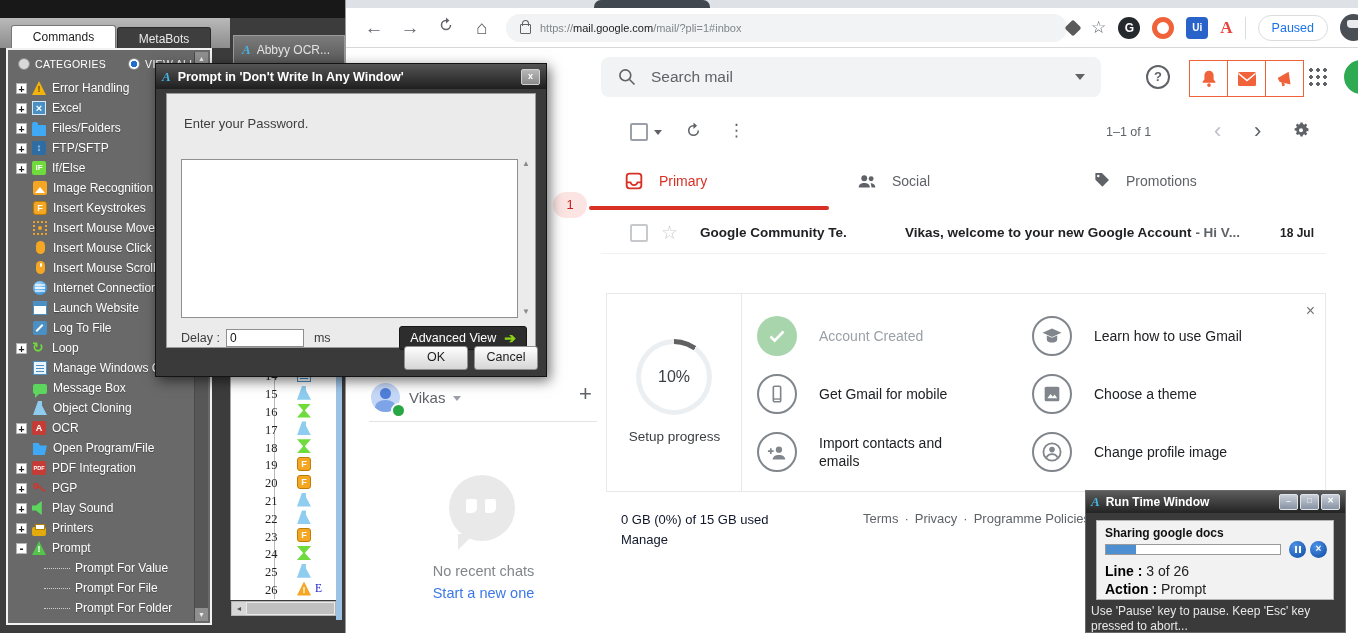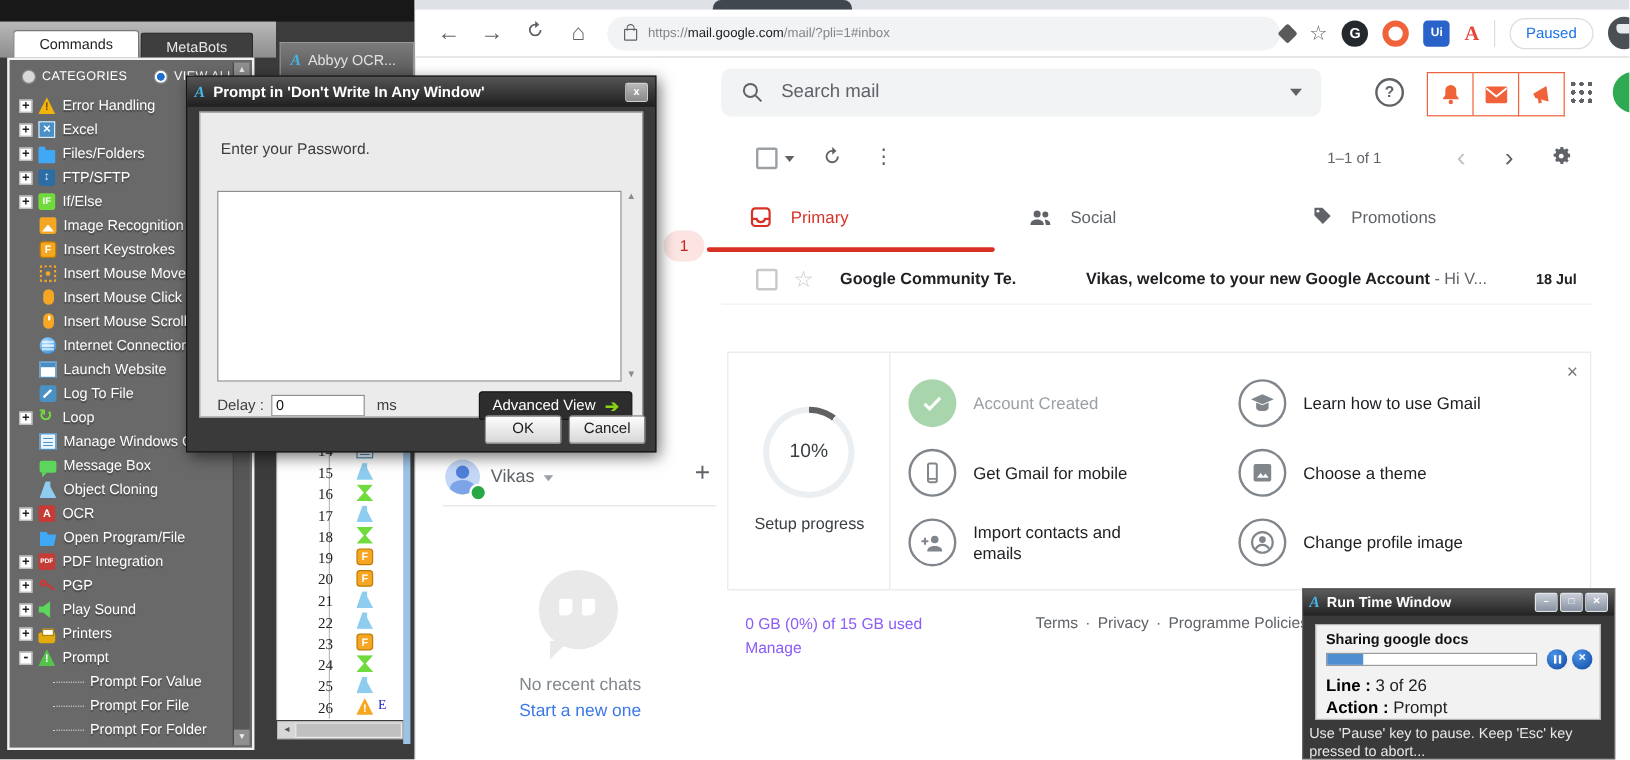--- a/index.html
+++ b/index.html
@@ -179,44 +179,44 @@
   #gm-badge{position:absolute;left:207px;top:192px;min-width:34px;height:26px;border-radius:13px;background:#fbe4e2;color:#c5221f;
             font-size:13px;text-align:center;line-height:26px;z-index:6}
 
   
   #email-row{position:absolute;left:255px;top:212px;width:725px;height:41px;border-bottom:1px solid #f1f1f1;display:flex;align-items:center}
   #em-check{width:18px;height:18px;border:2px solid #c7cacd;border-radius:2px;box-sizing:border-box;margin-left:29px;flex:none}
   #em-star{color:#c7cacd;font-size:19px;margin-left:13px;flex:none}
   #em-sender{margin-left:22px;width:185px;font-weight:bold;font-size:13.5px;color:#202124;flex:none}
   #em-subject{margin-left:20px;font-size:13.5px;color:#202124;white-space:nowrap;overflow:hidden}
   #em-subject b{font-weight:bold}
-  #em-subject .snip{color:#5f6368;font-weight:normal}
+  #em-subject .snip{color:#5f6368;font-weight:bold}
   #em-date{margin-left:auto;margin-right:12px;font-weight:bold;font-size:12px;color:#202124;flex:none}
 
   
   #setup{position:absolute;left:260px;top:293px;width:720px;height:199px;border:1px solid #e8e8e8;box-sizing:border-box;background:#fff}
   #setup-close{position:absolute;right:10px;top:8px;color:#757575;font-size:16px}
   #setup-left{position:absolute;left:0;top:0;width:135px;height:100%;border-right:1px solid #e8e8e8;box-sizing:border-box}
   #ring{position:absolute;left:29px;top:45px;width:76px;height:76px;border-radius:50%;
         background:conic-gradient(#616161 0 36deg,#eceff1 36deg 360deg)}
   #ring::after{content:"";position:absolute;left:5px;top:5px;right:5px;bottom:5px;border-radius:50%;background:#fff}
   #ring .pct{position:absolute;inset:0;display:flex;align-items:center;justify-content:center;font-size:16px;color:#3c4043;z-index:1}
   #setup-caption{position:absolute;left:0;top:135px;width:135px;text-align:center;font-size:13.5px;color:#3c4043}
   #setup-grid{position:absolute;left:150px;top:13px;display:grid;grid-template-rows:repeat(3,58px);grid-auto-flow:column;grid-auto-columns:275px}
-  .s-item{display:flex;align-items:center;gap:14px}
+  .s-item{display:flex;align-items:center;gap:22px}
   .s-icon{width:40px;height:40px;border-radius:50%;border:2px solid #80868b;box-sizing:border-box;flex:none;display:flex;align-items:center;justify-content:center}
   .s-icon svg{display:none}
   .s-icon.i-done{border:none;background:#a8d5ab}
   .i-done svg.v-done{display:block}.i-mobile svg.v-mobile{display:block}.i-import svg.v-import{display:block}
   .i-learn svg.v-learn{display:block}.i-theme svg.v-theme{display:block}.i-profile svg.v-profile{display:block}
   .s-label{font-size:14px;color:#202124;width:160px;line-height:18px}
   .s-item.done .s-label{color:#9aa0a6}
 
   
-  #gm-storage{position:absolute;left:275px;top:510px;font-size:13px;color:#8b5cf6;line-height:20px}
+  #gm-storage{position:absolute;left:275px;top:510px;font-size:13px;color:#0f172a;line-height:20px}
   #gm-links{position:absolute;left:517px;top:511px;font-size:13px;color:#5f6368;display:flex}
   #gm-links span + span::before{content:"·";margin:0 6px;color:#5f6368}
 
   
   #hg{position:absolute;left:15px;top:375px;width:245px;height:258px}
   #hg-avatar{position:absolute;left:10px;top:8px;width:29px;height:29px;border-radius:50%;background:#c4d7f7;overflow:hidden}
   #hg-avatar::before{content:"";position:absolute;left:9px;top:5px;width:11px;height:11px;border-radius:50%;background:#4f7fd9}
   #hg-avatar::after{content:"";position:absolute;left:4px;top:17px;width:21px;height:14px;border-radius:50% 50% 0 0;background:#7ea4e8}
   #hg-dot{position:absolute;left:30px;top:28px;width:11px;height:11px;border-radius:50%;background:#28a745;border:2px solid #fff}
   #hg-name{position:absolute;left:48px;top:14px;font-size:15px;color:#5f6368}

